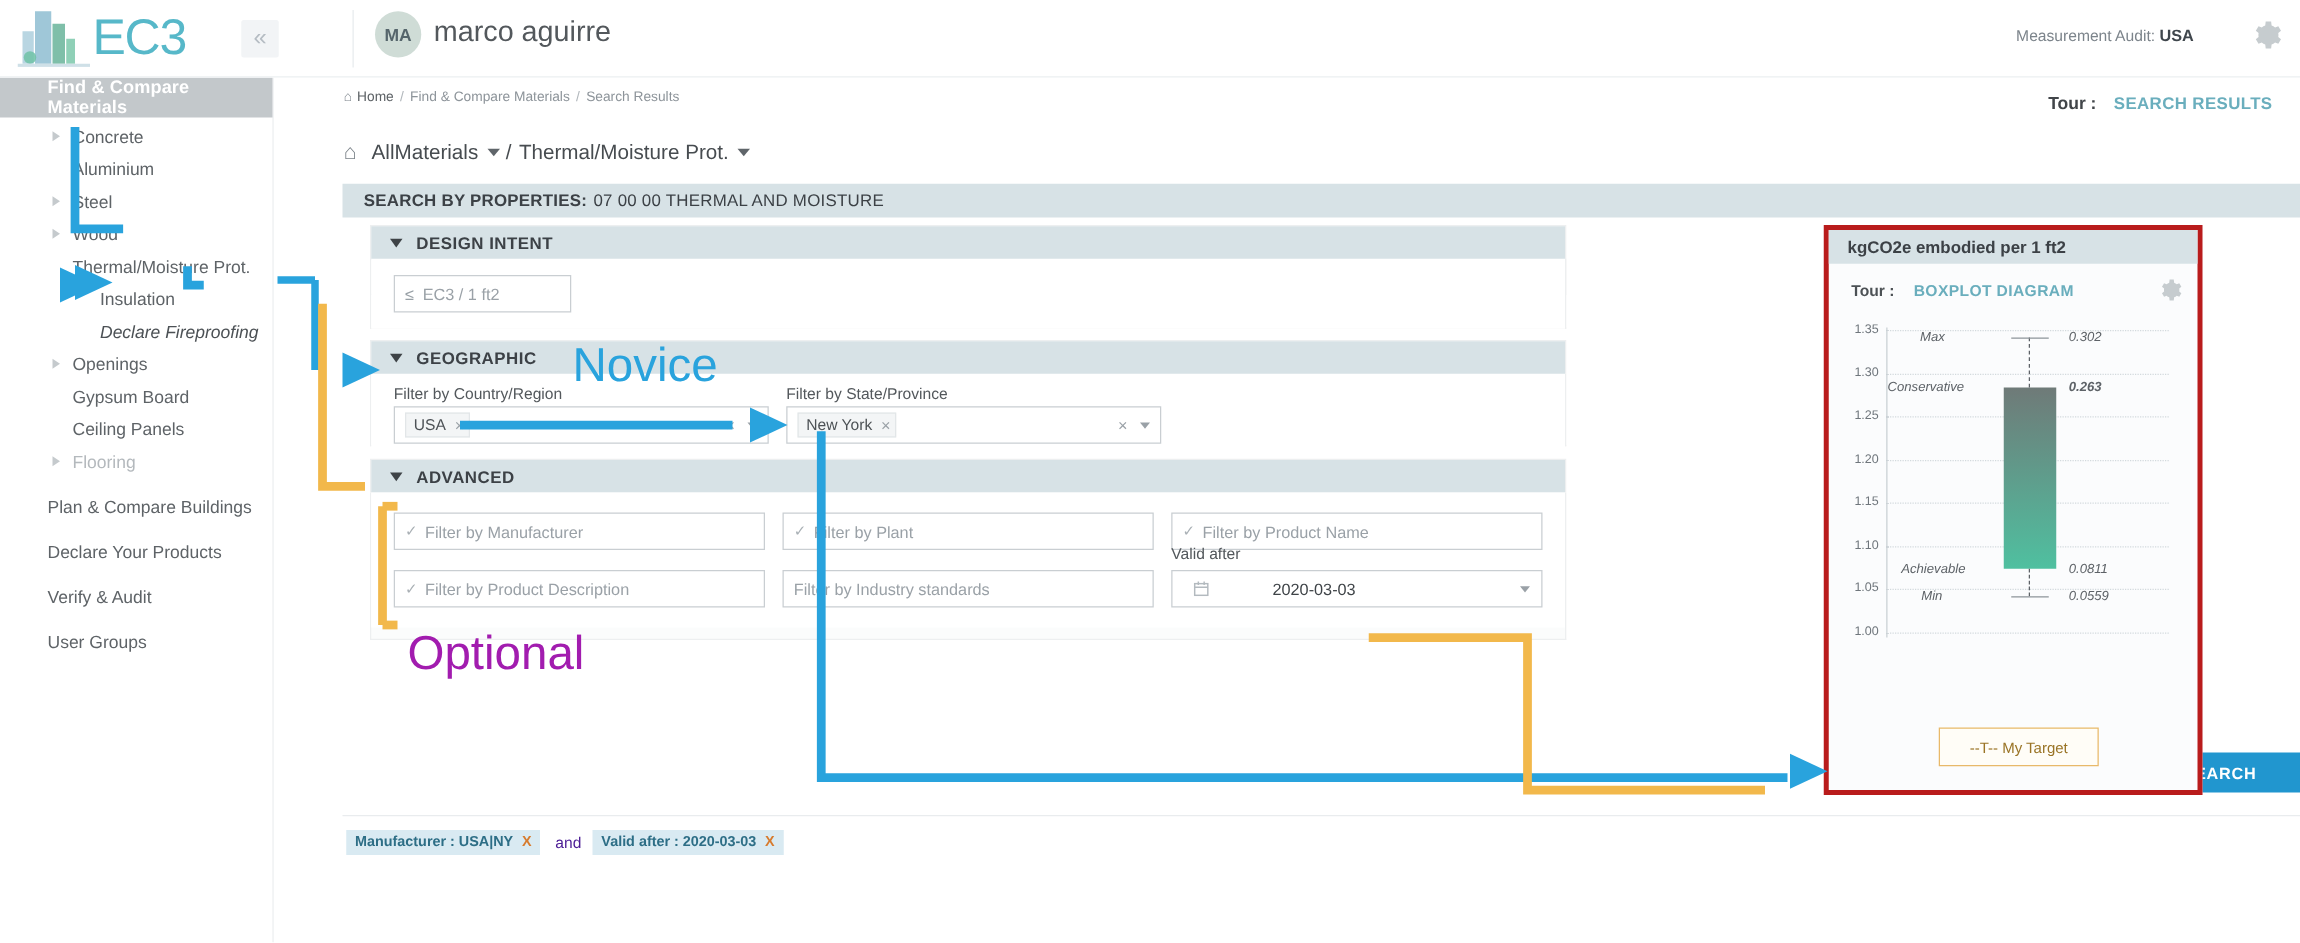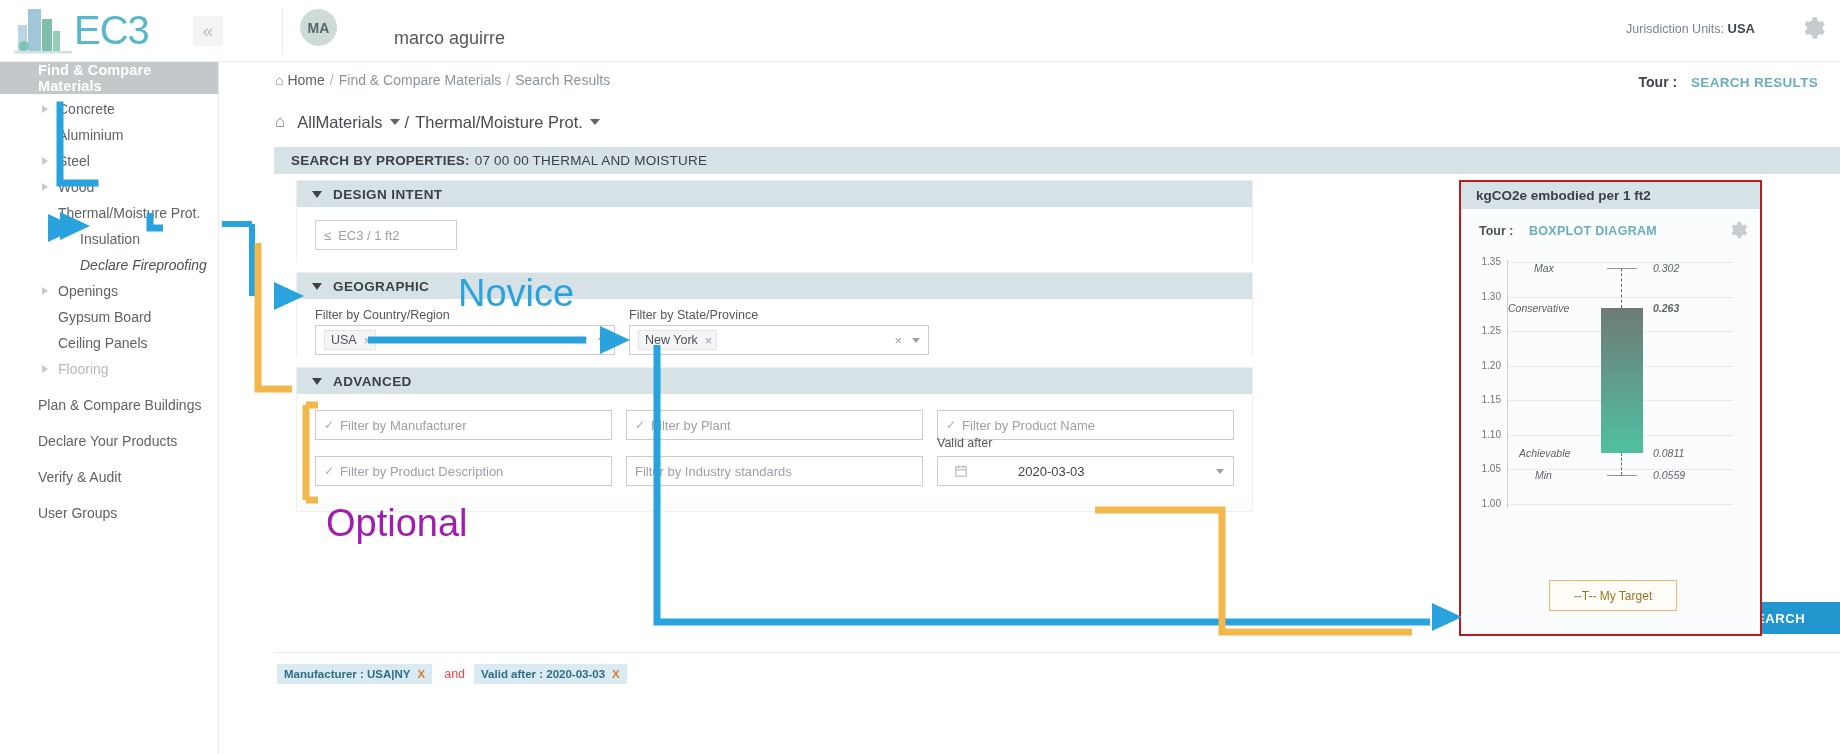--- a/index.html
+++ b/index.html
@@ -22,21 +22,21 @@
     position: absolute; left: 193px; top: 16px; width: 30px; height: 30px;
     background: #f2f4f6; color: #b5bcc3; font-size: 19px; line-height: 30px;
     text-align: center; border-radius: 2px; cursor: pointer;
   }
   .topbar-sep { position: absolute; left: 282px; top: 8px; width: 1px; height: 46px; background: #e8ebee; }
   .avatar {
     position: absolute; left: 300px; top: 9px; width: 37px; height: 37px; border-radius: 50%;
     background: #cfdcd6; color: #55656b; font-size: 14px; font-weight: 600;
     display: flex; align-items: center; justify-content: center;
   }
-  .user-name { position: absolute; left: 347px; top: 28px; font-size: 18px; color: #53585c; margin-left: 47px; }
+  .user-name { position: absolute; left: 347px; top: 12px; font-size: 23px; color: #53585c; }
   .mu-label { position: absolute; right: 85px; top: 21px; font-size: 12.5px; color: #7c848b; }
   .mu-label b { color: #3f464c; font-size: 13px; }
   .gear-top { position: absolute; right: 14px; top: 15px; width: 26px; height: 26px; cursor: pointer; }
 
   
   .sidebar {
     position: absolute; left: 0; top: 62px; width: 219px; height: 692px;
     background: #ffffff; border-right: 1px solid #e9ecee;
   }
   .nav-active {
@@ -54,21 +54,21 @@
   .nav-item.dim { color: #b4b9bd; }
   .nav-item.ital { font-style: italic; color: #4c5155; }
   .caret {
     position: absolute; margin-left: -16px; width: 0; height: 0;
     border-left: 6px solid #c5cacd; border-top: 4px solid transparent; border-bottom: 4px solid transparent;
   }
   .nav-item span.lbl { position: relative; }
 
   
   .content { position: absolute; left: 219px; top: 62px; width: 1621px; height: 692px; background: #ffffff; }
-  .breadcrumb { position: absolute; left: 56px; top: 10px; font-size: 14px; color: #8d949a; }
+  .breadcrumb { position: absolute; left: 56px; top: 10px; font-size: 11px; color: #8d949a; }
   .breadcrumb .home-ic { color: #7e868d; margin-right: 4px; }
   .breadcrumb .crumb-1 { color: #5c6165; }
   .breadcrumb .sl { margin: 0 5px; color: #b0b6bb; }
   .tour-top { position: absolute; right: 22px; top: 12px; font-size: 14px; color: #414549; font-weight: 700; }
   .tour-top .tour-link { color: #6aaebd; font-weight: 700; font-size: 13.5px; letter-spacing: .3px; margin-left: 10px; }
 
   .matpath { position: absolute; left: 56px; top: 50px; font-size: 16.5px; color: #474c50; display: flex; align-items: center; }
   .matpath .hm { color: #7a8288; margin-right: 12px; font-size: 17px; }
   .dncaret { display: inline-block; width: 0; height: 0; margin: 0 5px 0 7px;
              border-top: 6px solid #5f656a; border-left: 5px solid transparent; border-right: 5px solid transparent; }
@@ -111,21 +111,21 @@
   .sel .clr { position: absolute; right: 26px; color: #9aa1a7; font-size: 13px; cursor: pointer; }
   .sel .dd  { position: absolute; right: 8px; width: 0; height: 0;
               border-top: 5px solid #9aa1a7; border-left: 4px solid transparent; border-right: 4px solid transparent; }
 
   .grid3 { display: grid; grid-template-columns: 1fr 1fr 1fr; gap: 0 14px; }
   .check-ic { color: #a9b0b5; margin-right: 6px; font-size: 12px; }
 
   
   .chart-card {
     position: absolute; left: 1240px; top: 118px; width: 303px; height: 456px;
-    background: #fbfcfd; border: 2px solid #b91c1c;
+    background: #fbfcfd; border: 4px solid #b91c1c;
   }
   .chart-title {
     height: 27px; background: #d7e2e6; display: flex; align-items: center;
     padding-left: 15px; font-size: 13.5px; font-weight: 700; color: #3c4146;
   }
   .chart-tour { position: absolute; left: 18px; top: 42px; font-size: 12.5px; color: #4c5155; font-weight: 700; }
   .chart-tour .lk { color: #6aaebd; margin-left: 12px; letter-spacing: .3px; }
   .chart-gear { position: absolute; right: 12px; top: 38px; width: 20px; height: 20px; cursor: pointer; }
   .plot { position: absolute; left: 0; top: 66px; width: 303px; height: 320px; }
   .ytick { position: absolute; font-size: 10px; color: #6f767c; text-align: right; width: 30px; }
@@ -138,21 +138,21 @@
     font-size: 12px; display: flex; align-items: center; justify-content: center; cursor: pointer;
   }
 
   
   .bottom-sep { position: absolute; left: 55px; top: 590px; width: 1566px; border-top: 1px solid #e9ecee; }
   .tag {
     display: inline-flex; align-items: center; height: 20px; padding: 0 7px;
     background: #d9eaf2; color: #2d6e86; font-size: 11.5px; font-weight: 700; margin-right: 3px;
   }
   .tag .xx { color: #d77b2e; margin-left: 7px; font-weight: 700; }
-  .and-txt { font-size: 12.5px; color: #ef4444; margin: 0 9px; }
+  .and-txt { font-size: 12.5px; color: #4c1d95; margin: 0 9px; }
   .search-btn {
     position: absolute; right: 0px; top: 540px; width: 148px; height: 32px;
     background: #2196cf; color: #ffffff; font-size: 13px; font-weight: 700;
     display: flex; align-items: center; justify-content: center; letter-spacing: .6px; cursor: pointer;
   }
 
   
   .anno { position: absolute; left: 0; top: 0; width: 1840px; height: 754px; pointer-events: none; z-index: 9; }
   .anno-text { position: absolute; font-size: 38px; font-weight: 400; }
   .anno-novice { color: #29a3dd; left: 458px; top: 272px; }
@@ -175,21 +175,21 @@
       </svg>
       <div class="logo-text">EC3</div>
     </div>
 
     <div class="collapse-btn">«</div>
     <div class="topbar-sep"></div>
     <div class="avatar">MA</div>
     <div class="user-name">marco aguirre</div>
 
     <div class="mu-label">
-      <span>Jurisdiction Units:</span>
+      <span>Measurement Audit:</span>
       <b>USA</b>
     </div>
     <svg class="gear-top" viewBox="0 0 24 24">
       <path fill="#c6cccf" d="M12 8.5a3.5 3.5 0 100 7 3.5 3.5 0 000-7zm9 3.5c0-.5-.05-1-.13-1.47l2.03-1.58-2-3.46-2.4.96a8.7 8.7 0 00-2.55-1.47L15.6 2h-4l-.35 2.98c-.93.33-1.8.83-2.55 1.47l-2.4-.96-2 3.46 2.03 1.58a9.2 9.2 0 000 2.94L4.3 15.05l2 3.46 2.4-.96c.75.64 1.62 1.14 2.55 1.47l.35 2.98h4l.35-2.98a8.7 8.7 0 002.55-1.47l2.4.96 2-3.46-2.03-1.58c.08-.47.13-.97.13-1.47z"></path>
     </svg>
   </div>
 
   <div class="sidebar">
     <div class="nav-active">
       <span>Find &amp; Compare Materials</span>

